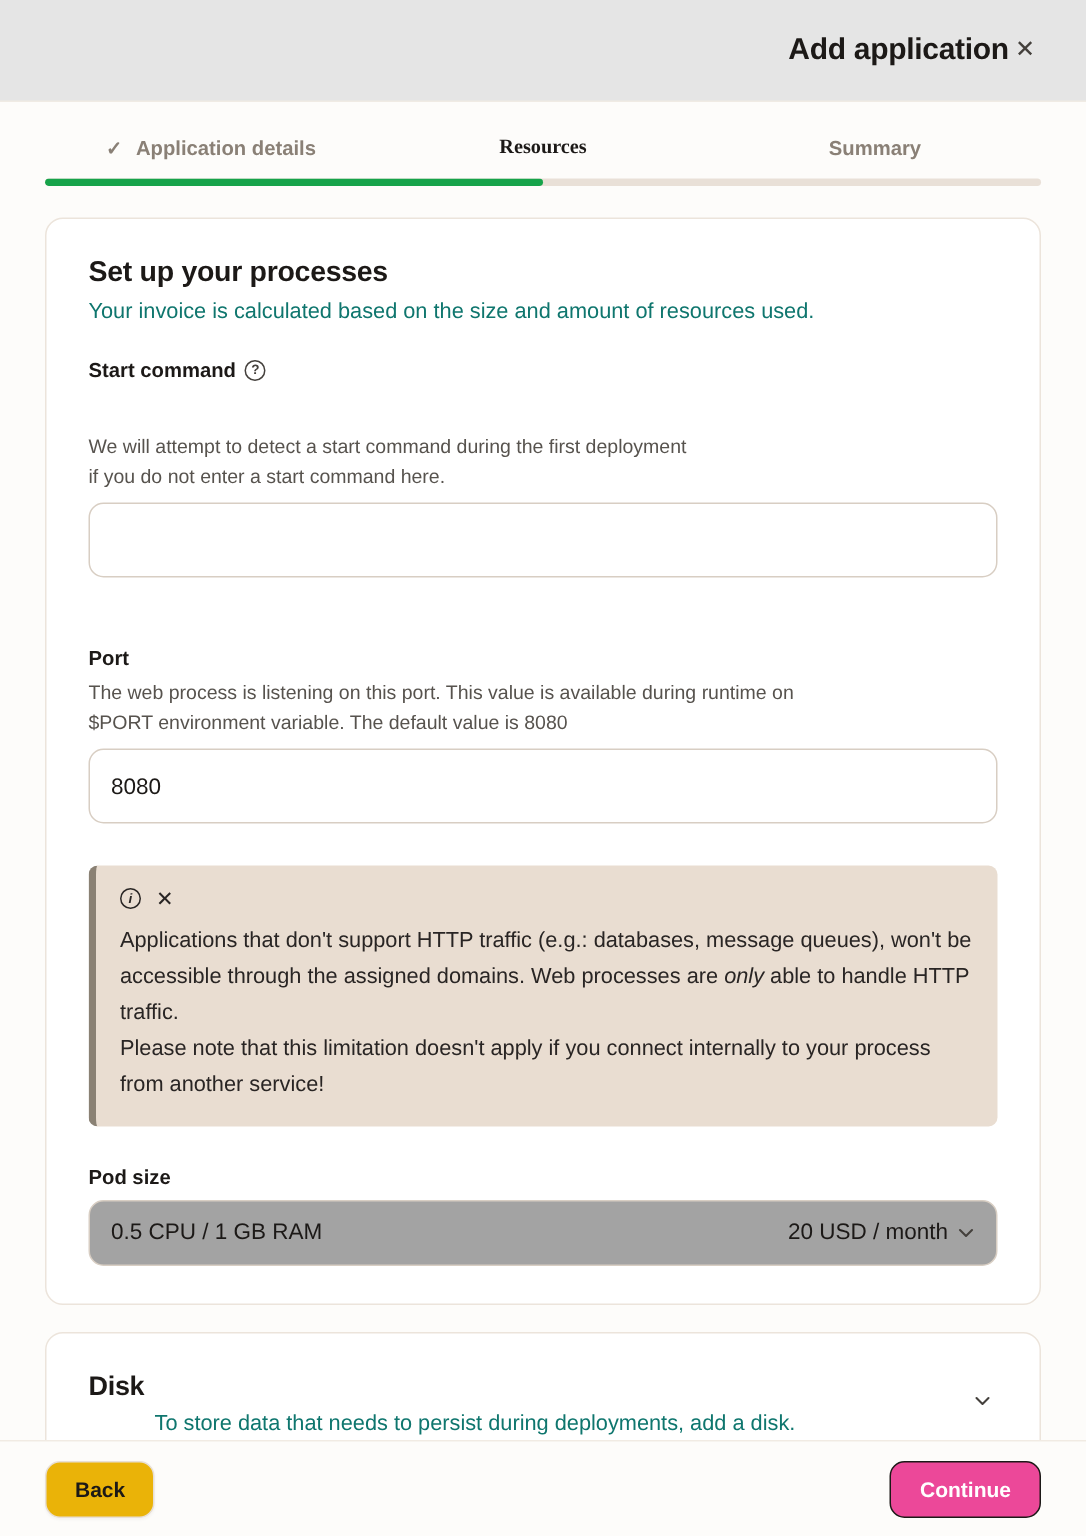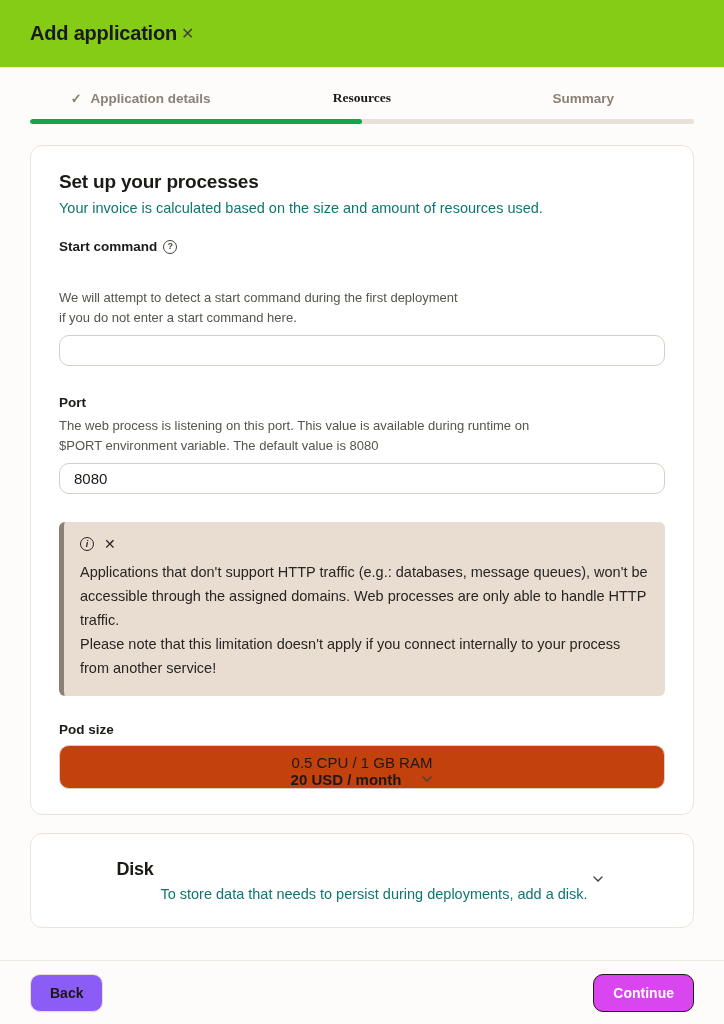--- a/index.html
+++ b/index.html
@@ -15,23 +15,23 @@
     height: 1024px;
     background: #fdfcfa;
     overflow: hidden;
   }
 
   
   .modal-header {
     height: 68px;
     display: flex;
     align-items: center;
-    justify-content: flex-start;
+    justify-content: flex-end;
     padding: 0 30px;
-    background: #84cc16;
+    background: #e5e5e5;
     border-bottom: 1px solid #f0ebe4;
   }
   .modal-title { font-size: 20px; font-weight: 700; letter-spacing: -0.2px; }
   .close-btn {
     background: none; border: none; cursor: pointer;
     font-size: 16px; color: #44403c; line-height: 1; padding: 4px;
   }
 
   
   .stepper { padding: 22px 30px 0 30px; }
@@ -67,21 +67,21 @@
     width: 14px; height: 14px; border-radius: 50%;
     border: 1.2px solid #44403c; color: #44403c;
     font-size: 9px; font-weight: 700; line-height: 1;
   }
   .field-desc {
     margin-top: 6px; font-size: 13px; color: #57534e; line-height: 1.5;
   }
   .field-desc.narrow { max-width: 400px; margin-top: 34px; }
   .field-desc.mid { max-width: 480px; }
   .text-input {
-    margin-top: 8px; width: 100%; height: 31px;
+    margin-top: 8px; width: 100%; height: 50px;
     border: 1px solid #d8cec3; border-radius: 10px;
     padding: 0 14px; font-size: 15px; color: #1c1917;
     background: #fff; outline: none;
     font-family: "Liberation Sans", sans-serif;
   }
 
   
   .alert {
     margin-top: 28px;
     background: #e9ddd1;
@@ -90,62 +90,61 @@
     padding: 13px 16px 15px 16px;
   }
   .alert-head { display: flex; align-items: center; gap: 8px; }
   .alert-head .info-badge { border-color: #292524; color: #292524; font-style: italic; font-size: 9px; }
   .alert-title { font-size: 14.5px; font-weight: 700; color: #1c1917; flex: 1; }
   .alert-close {
     background: none; border: none; cursor: pointer;
     font-size: 14px; color: #292524; line-height: 1; padding: 2px;
   }
   .alert-body { margin-top: 8px; font-size: 14.5px; color: #292524; line-height: 1.65; }
-  .alert-body .em { }
+  .alert-body .em { font-style: italic; }
   .alert-body p + p { margin-top: 0; }
 
   
   .select-box {
     margin-top: 8px; height: 44px;
     border: 1px solid #d8cec3; border-radius: 10px;
-    background: #c2410c; display: flex; align-items: center;
-    justify-content: flex-end; padding: 0 14px;
+    background: #a3a3a3; display: flex; align-items: center;
+    justify-content: space-between; padding: 0 14px;
     cursor: pointer;
-    flex-direction: column;
   }
   .select-value { font-size: 15px; color: #1c1917; }
-  .select-right { display: flex; align-items: center; gap: 20px; font-weight: bold; }
+  .select-right { display: flex; align-items: center; gap: 6px; }
   .select-price { font-size: 15px; color: #1c1917; }
   .chev { width: 12px; height: 12px; display: inline-block; }
 
   
-  .disk-card { display: flex; align-items: center; justify-content: center; }
+  .disk-card { display: flex; align-items: center; justify-content: space-between; }
   .disk-text .section-heading { font-size: 18px; }
   .disk-text .section-sub { margin-top: 6px; margin-left: 44px; }
   .disk-toggle { background: none; border: none; cursor: pointer; padding: 4px; }
 
   
   .modal-footer {
     position: absolute; left: 0; bottom: 0; width: 100%;
     height: 64px; padding: 0 30px;
     display: flex; align-items: center; justify-content: space-between;
     border-top: 1px solid #f1ebe3; background: #fdfcfa;
   }
   .btn {
     font-family: "Liberation Sans", sans-serif;
     font-size: 14px; font-weight: 700;
     border-radius: 10px; padding: 11px 19px; cursor: pointer; line-height: 1;
   }
   .btn-secondary {
-    background: #8b5cf6; color: #1c1917;
+    background: #eab308; color: #1c1917;
     border: 1px solid #e8dfd5;
     box-shadow: 0 1px 2px rgba(0,0,0,0.04);
   }
   .btn-primary {
-    background: #d946ef; color: #ffffff; border: 1px solid #1c1917;
+    background: #ec4899; color: #ffffff; border: 1px solid #1c1917;
   }
 </style>
 </head>
 <body>
 
 <div class="modal">
 
   <div class="modal-header">
     <div class="modal-title">Add application</div>
     <button class="close-btn">✕</button>
@@ -177,21 +176,21 @@
 
       <div class="field">
         <div class="field-label-row">
           <span class="field-label">Start command</span>
           <span class="help-badge">?</span>
         </div>
         <div class="field-desc narrow">We will attempt to detect a start command during the first deployment if you do not enter a start command here.</div>
         <input class="text-input" type="text" placeholder="" style="">
       </div>
 
-      <div class="field" style="margin-top: 29px;">
+      <div class="field" style="margin-top: 46px;">
         <div class="field-label-row">
           <span class="field-label">Port</span>
         </div>
         <div class="field-desc mid">The web process is listening on this port. This value is available during runtime on $PORT environment variable. The default value is 8080</div>
         <input class="text-input" type="text" value="8080" style="">
       </div>
 
       <div class="alert" style="background: rgb(233, 221, 209); border-left-color: rgb(138, 129, 116);">
         <div class="alert-head">
           <span class="info-badge">i</span>

